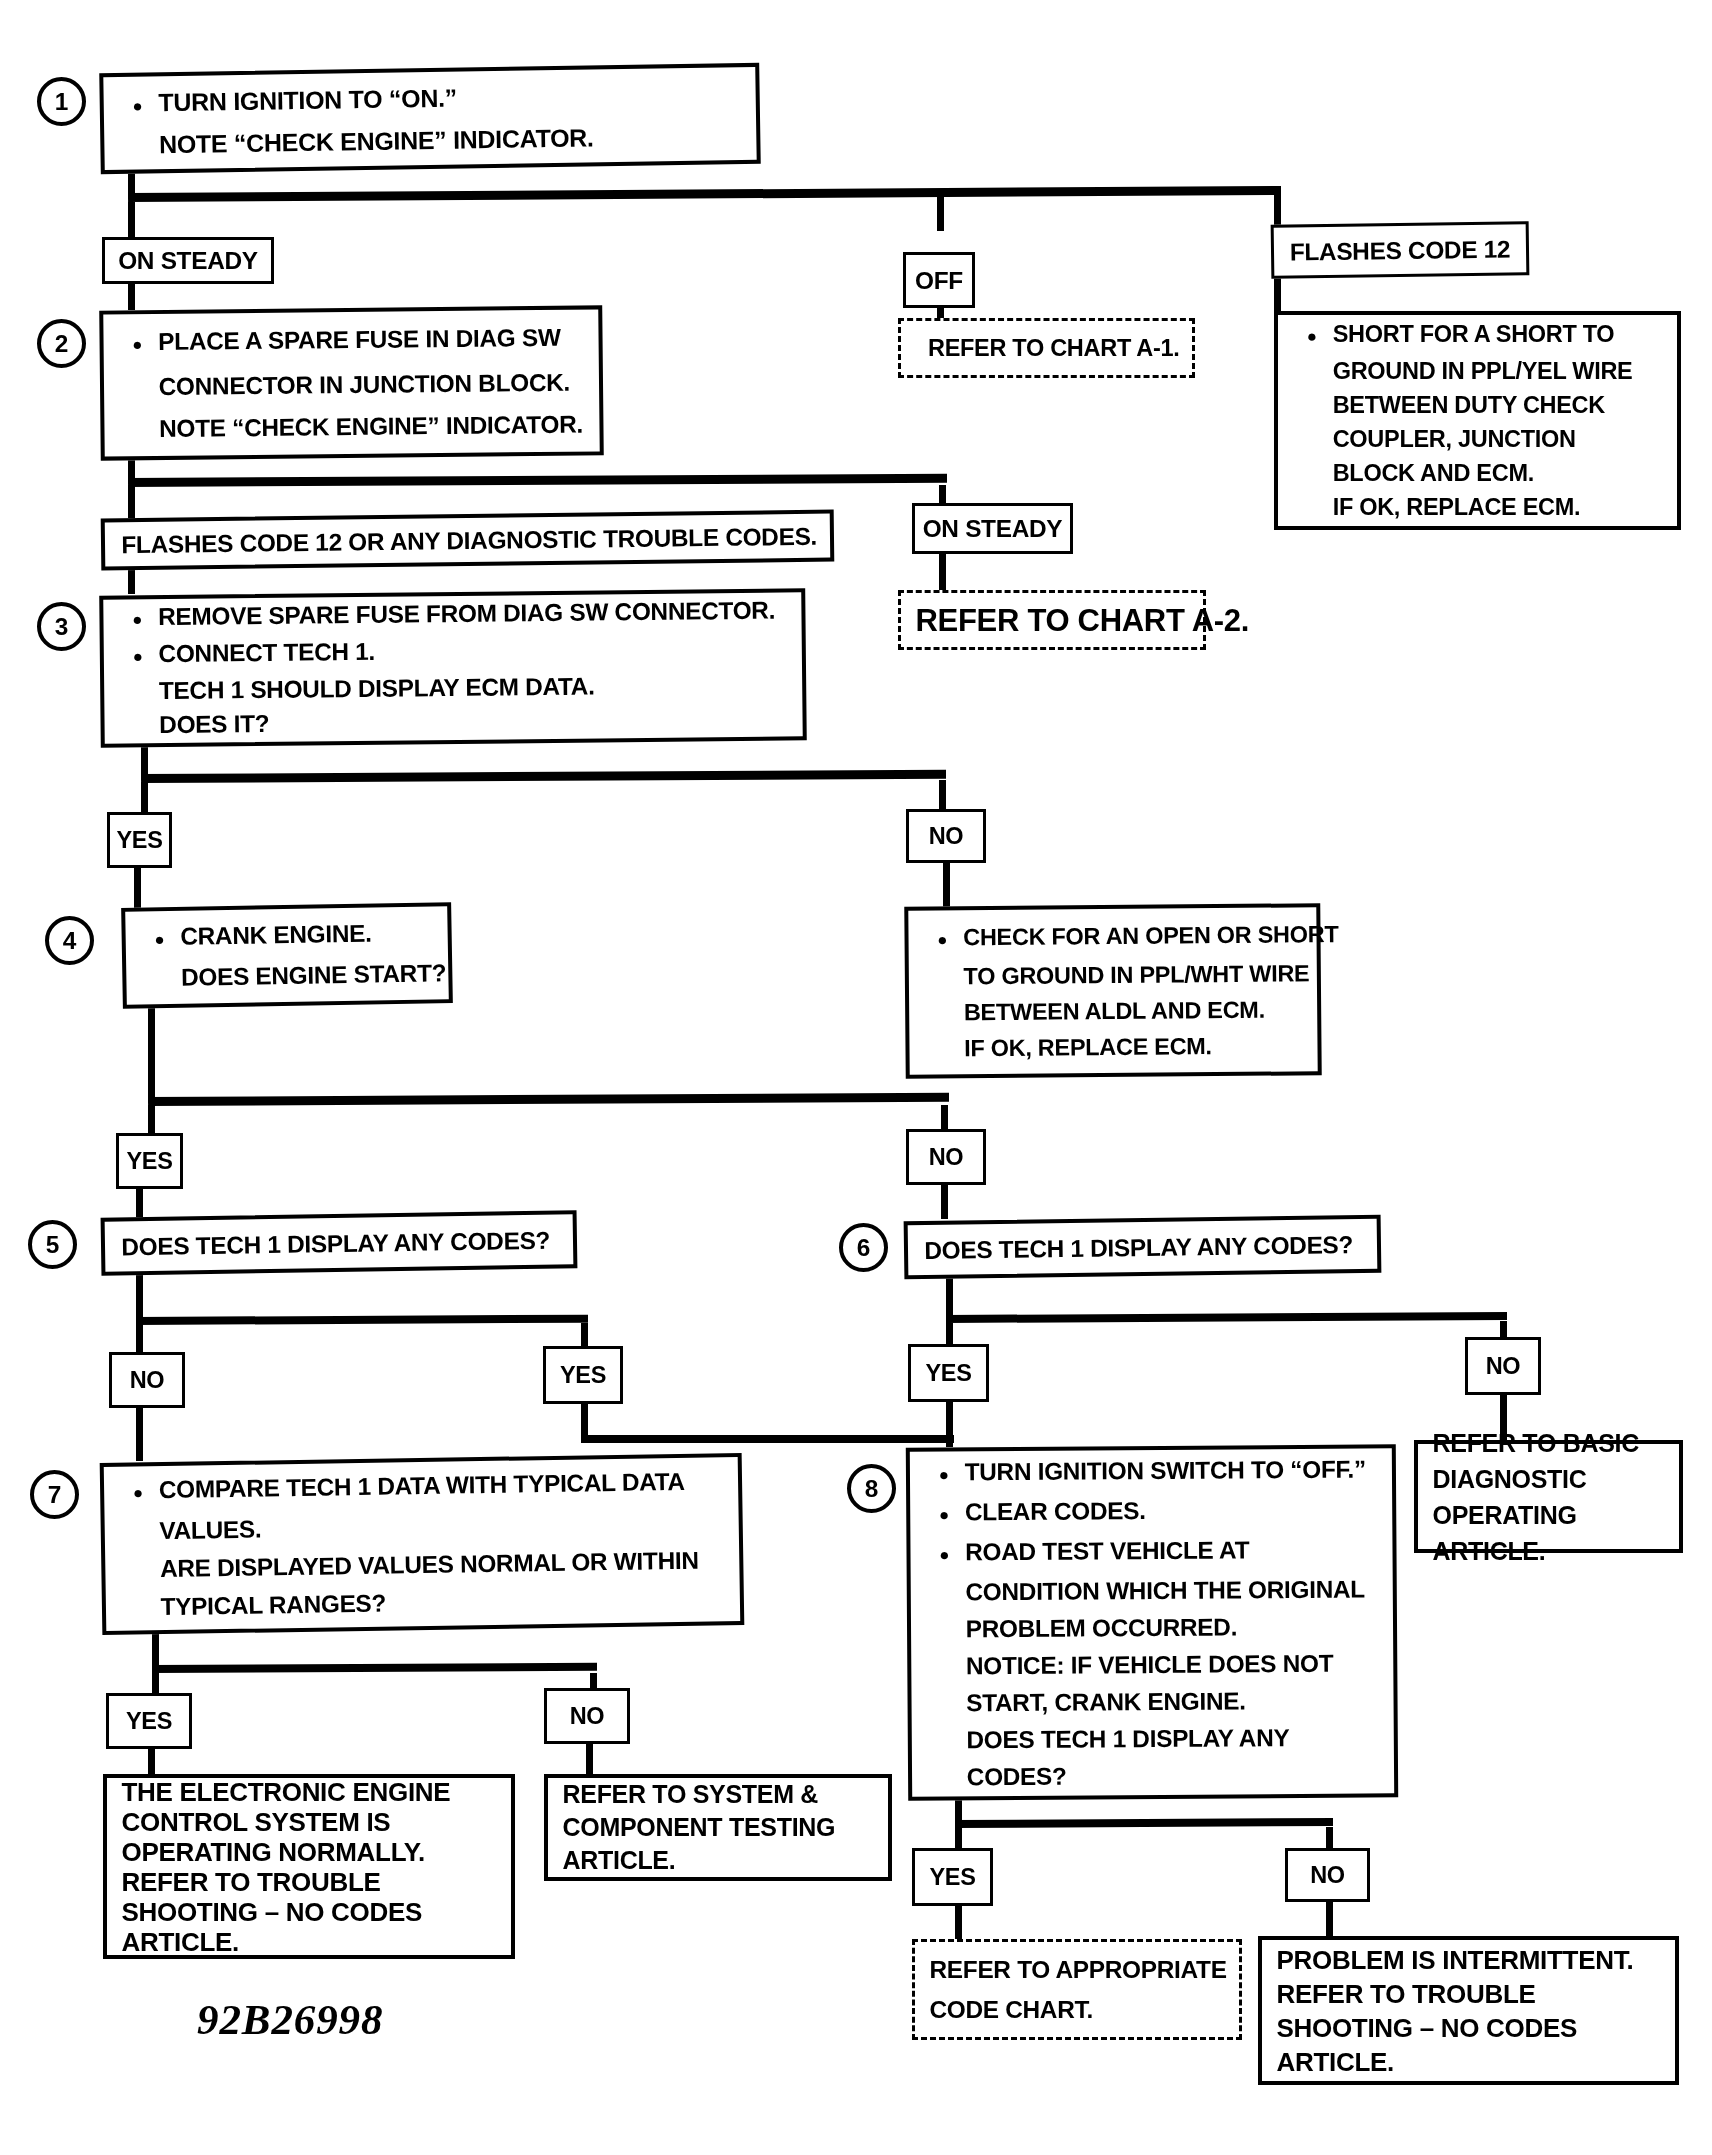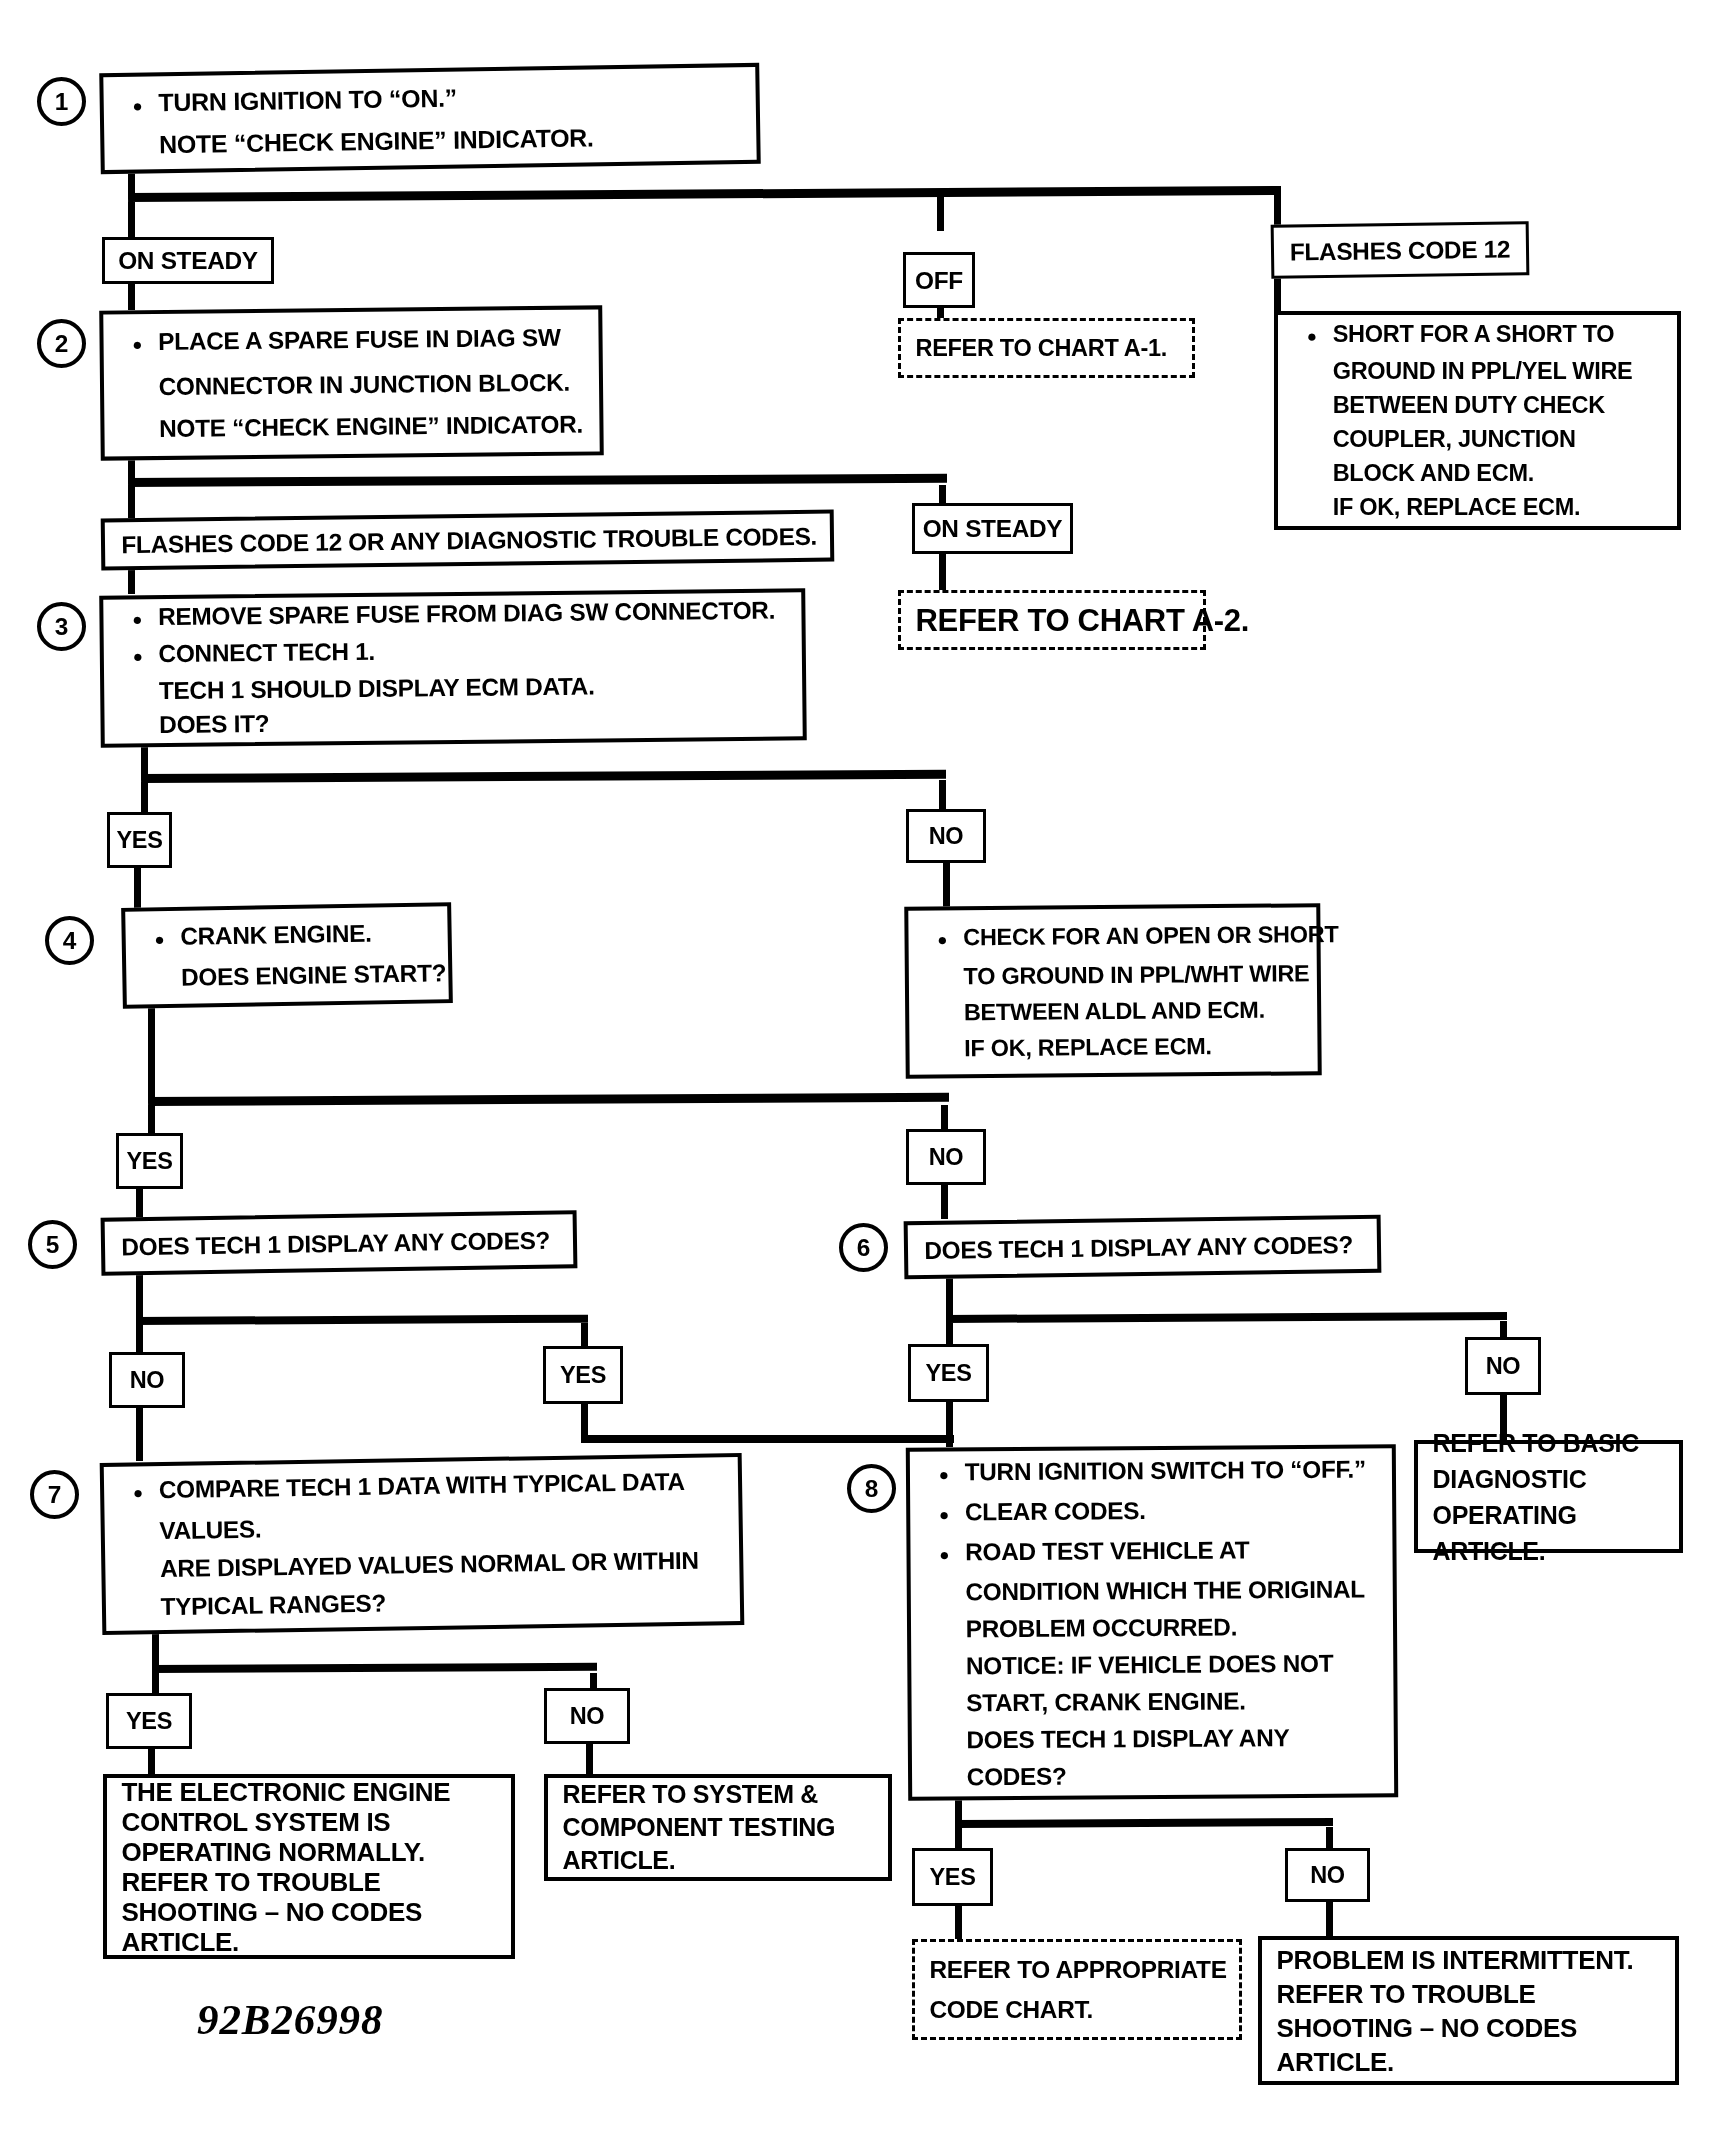--- a/index.html
+++ b/index.html
@@ -126,21 +126,21 @@
     <div class="node label" style="left: 903px; top: 228px; width: 72px; height: 56px; font-size: 24.4px; line-height: 27px; margin-top: 24px;">
       <div class="ln">
         <span>OFF</span>
       </div>
     </div>
     <div class="node label" style="left: 1271px; top: 223px; width: 258px; height: 54px; font-size: 24.4px; line-height: 27px; transform: rotate(-0.8deg);">
       <div class="ln">
         <span>FLASHES CODE 12</span>
       </div>
     </div>
-    <div class="node result dashed" style="left: 898px; top: 318px; width: 297px; height: 60px; font-size: 23.5px; line-height: 27px;">
+    <div class="node result dashed" style="left: 898px; top: 318px; width: 297px; height: 60px; font-size: 23.5px; line-height: 27px; align-items: center;">
       <div class="ln">
         <span>REFER TO CHART A-1.</span>
       </div>
     </div>
     <div class="node step" style="left: 1274px; top: 311px; width: 407px; height: 219px; font-size: 23.5px; line-height: 34px;">
       <div class="ln">
         <span class="blt">●</span>
         <span>SHORT FOR A SHORT TO</span>
       </div>
       <div class="ln">

